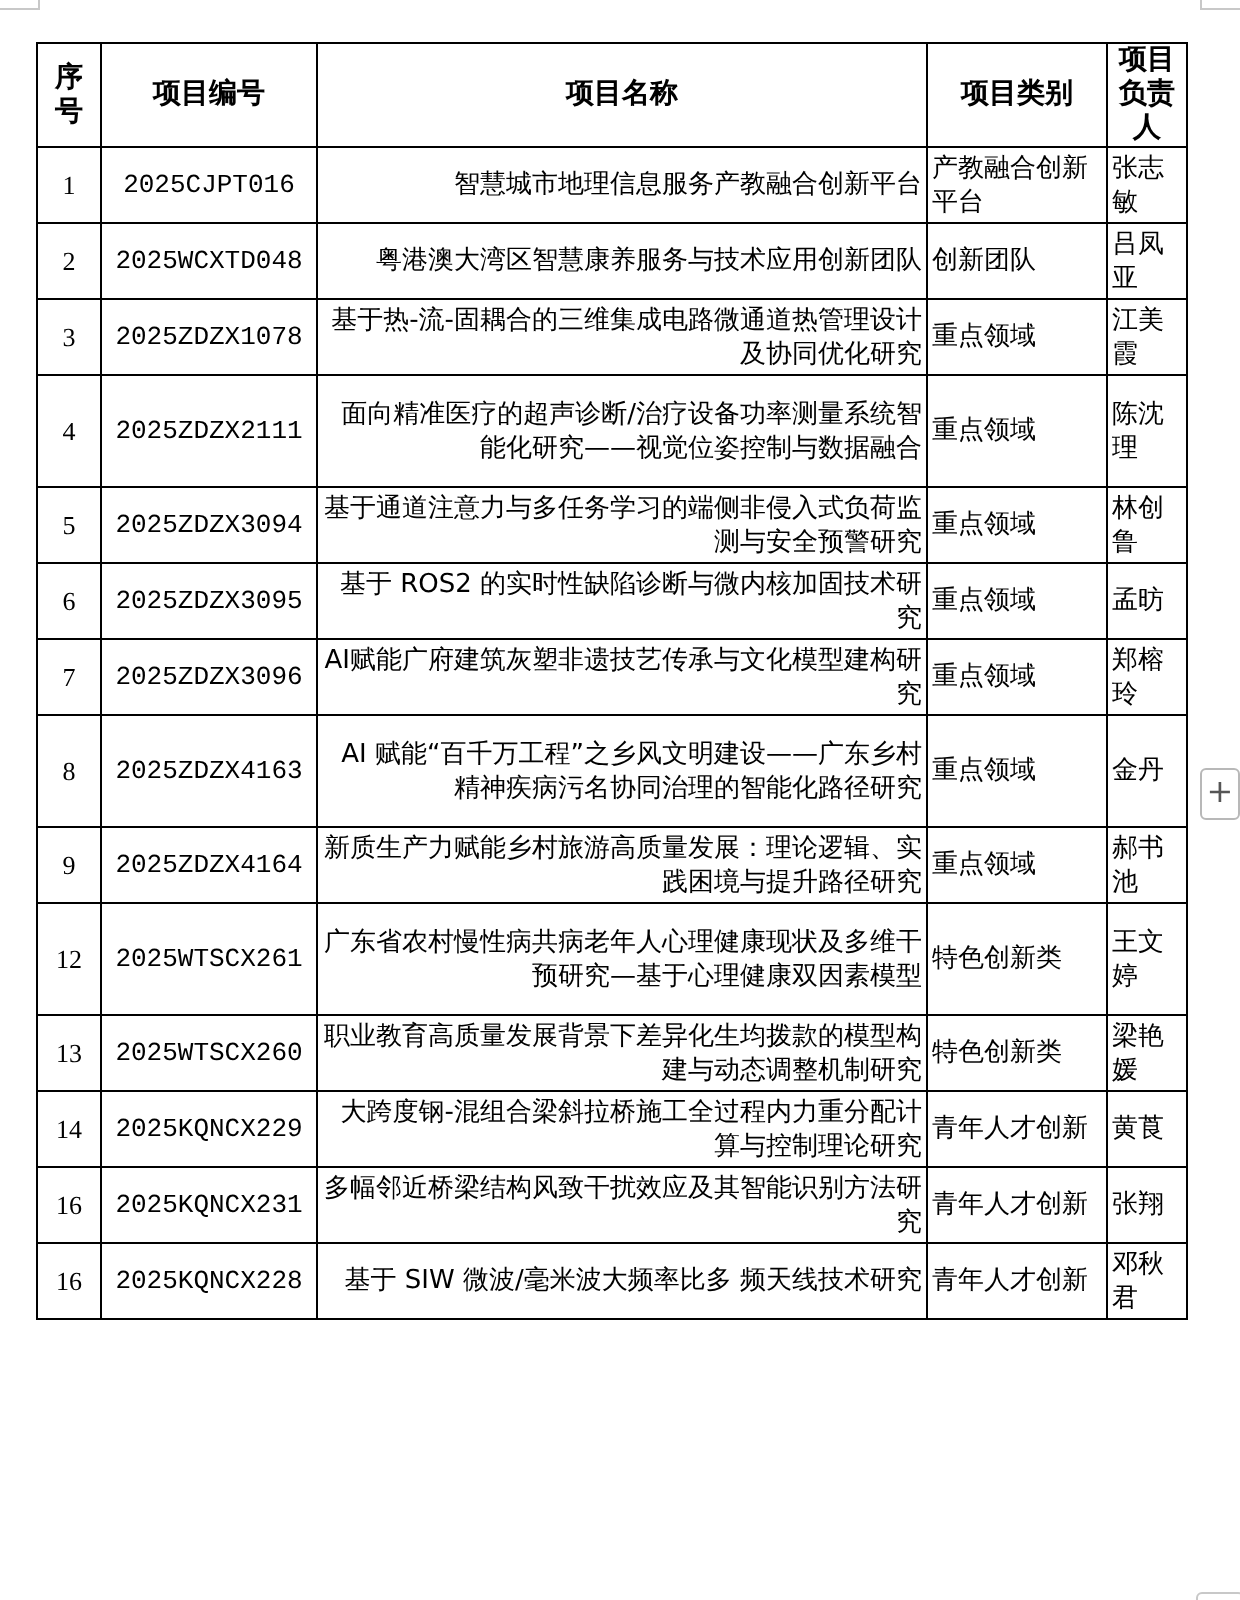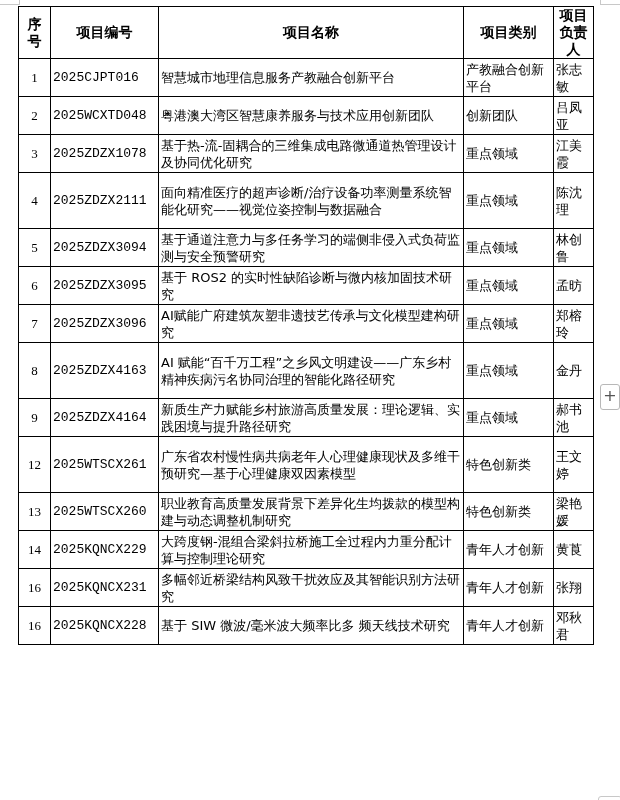--- a/index.html
+++ b/index.html
@@ -34,21 +34,21 @@
     .corner-mark-br {
       position: absolute;
       left: 598px; top: 796px;
       width: 22px; height: 10px;
       border: 1px solid #c8c8c8;
       border-radius: 3px;
     }
     table.grid {
       position: absolute;
       left: 18px;
-      top: 6px;
+      top: 21px;
       border-collapse: collapse;
       table-layout: fixed;
       width: 575px;
       padding-left: 32px;
     }
     table.grid td, table.grid th {
       border: 1px solid #000;
       padding: 0 2px;
       font-size: 13px;
       line-height: 17px;
@@ -57,22 +57,22 @@
     }
     table.grid th {
       font-weight: bold;
       text-align: center;
       height: 38px;
       font-size: 14px;
     }
     th.c-seq { line-height: 16px; }
     th.c-lead { line-height: 16px; }
     td.c-seq { text-align: center; font-family: "Liberation Serif", serif; font-size: 13px; }
-    td.c-code { text-align: left; font-family: "Liberation Mono", monospace; font-size: 12px; letter-spacing: 0; }
-    td.c-name { text-align: left; font-size: 13.3px; padding-left: 6px; padding-right: 2px; line-height: 18px; }
+    td.c-code { text-align: center; font-family: "Liberation Mono", monospace; font-size: 12px; letter-spacing: 0; }
+    td.c-name { text-align: right; font-size: 13.3px; padding-left: 6px; padding-right: 2px; line-height: 18px; }
     td.c-type { text-align: left; font-size: 13px; line-height: 18px; }
     td.c-lead { font-size: 13.5px; }
     col.w-seq { width: 32px; }
     col.w-code { width: 108px; }
     col.w-name { width: 305px; }
     col.w-type { width: 90px; }
     col.w-lead { width: 40px; }
     tr.h2 td { height: 37px; }
     tr.h3 td { height: 55px; }
     .side-plus {

